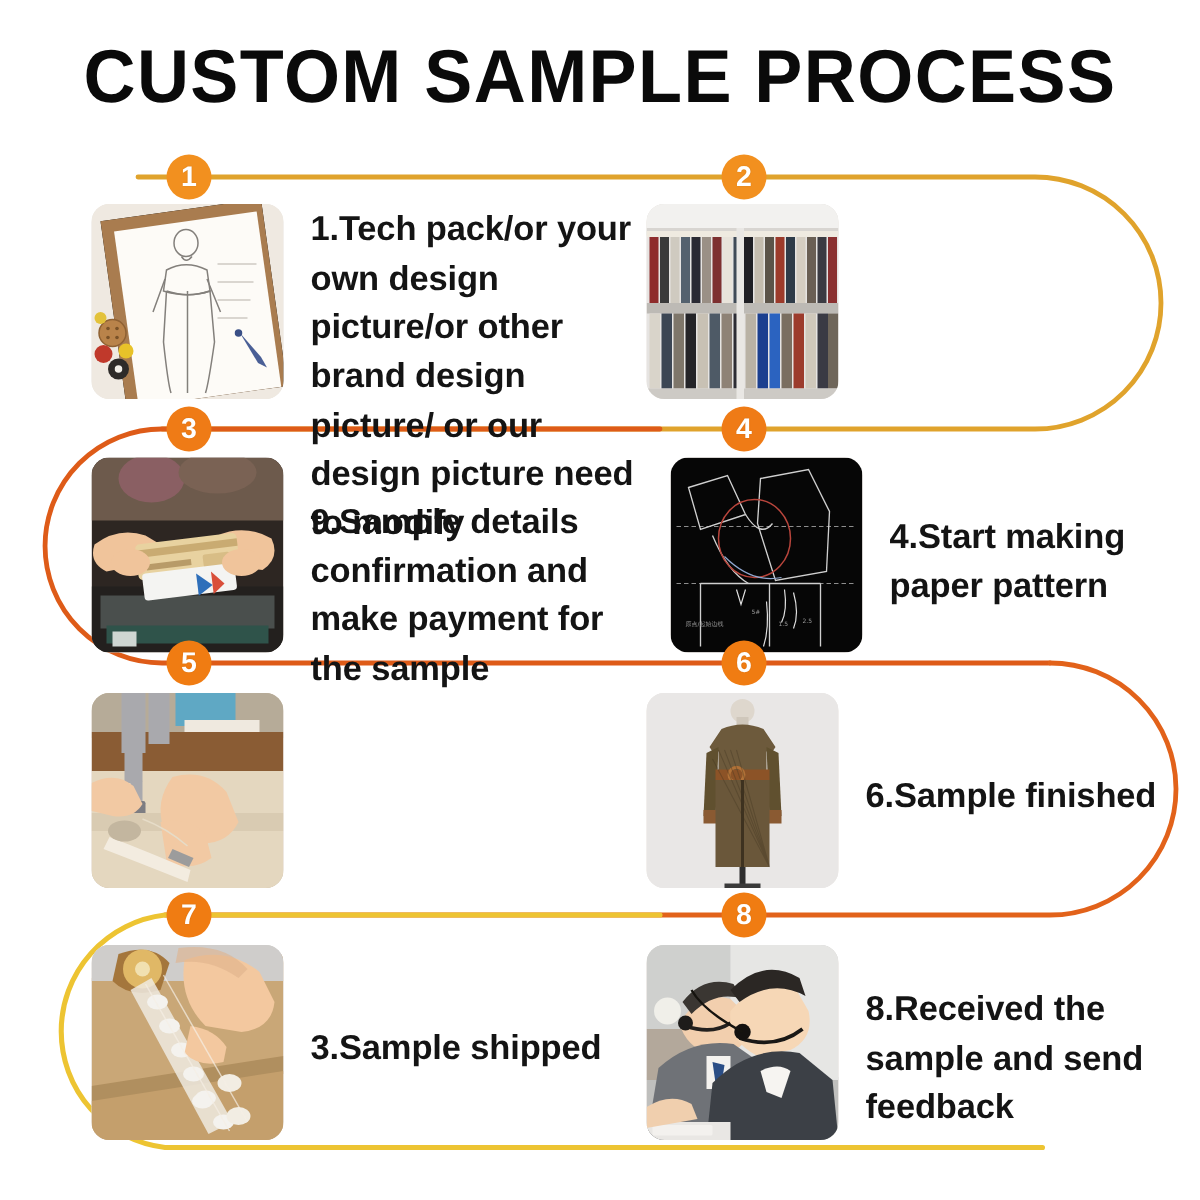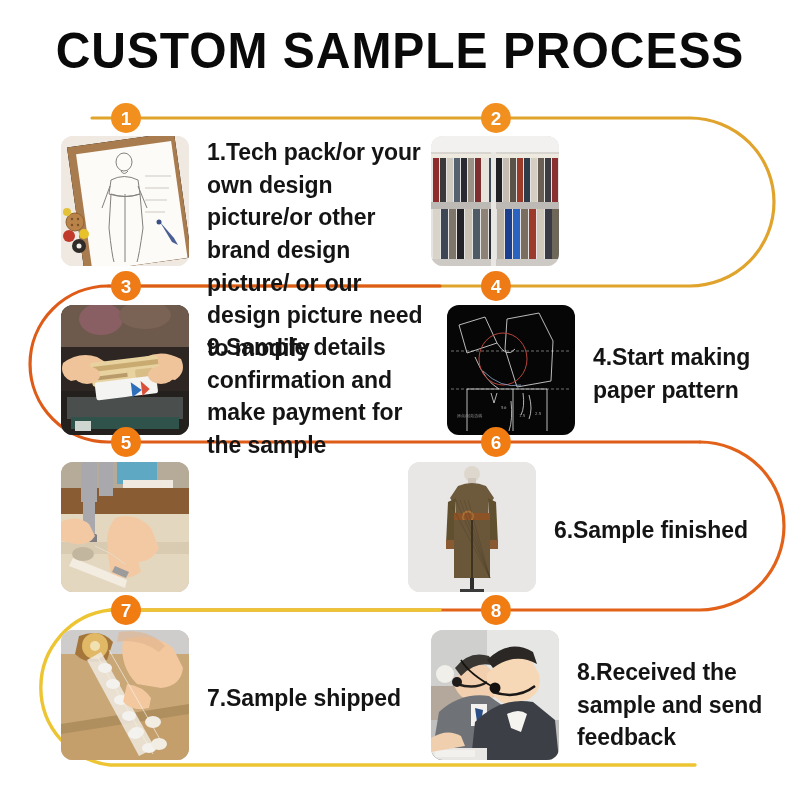--- a/index.html
+++ b/index.html
@@ -288,21 +288,21 @@
         <g stroke="#e6dcc8" stroke-width="1" fill="none">
           <path d="M34 84 q16 6 30 18"></path>
         </g>
         <path d="M12 96 q26 10 54 22 l-2 8 q-30 -12 -56 -22 z" fill="#f3ece0"></path>
         <ellipse cx="22" cy="92" rx="11" ry="7" fill="#c3b69f"></ellipse>
         <path d="M54 104 l14 6 l-3 6 l-14 -6 z" fill="#9c9c9c"></path>
       </svg>
     </div>
   </div>
 
-  <div class="step" style="left:408px;top:462px;">
+  <div class="step" style="left:431px;top:462px;">
     <div class="thumb">
       <svg viewBox="0 0 128 130" xmlns="http://www.w3.org/2000/svg">
         <rect width="128" height="130" fill="#eceaea"></rect>
         <rect x="0" y="0" width="128" height="130" fill="#e9e7e6"></rect>
         <circle cx="64" cy="12" r="8" fill="#ded7cd"></circle>
         <rect x="60" y="16" width="8" height="8" fill="#cfc7bb"></rect>
         <path d="M50 24 q14 -6 28 0 l8 12 l-4 6 l-4 -6 l0 66 q-14 6 -28 0 l0 -66 l-4 6 l-4 -6 z" fill="#6d5a3c"></path>
         <rect x="48" y="36" width="32" height="76" fill="#6d5a3c"></rect>
         <path d="M48 36 l-8 4 l-2 42 l8 2 z" fill="#60502f"></path>
         <path d="M80 36 l8 4 l2 42 l-8 2 z" fill="#60502f"></path>
@@ -351,21 +351,21 @@
           <path d="M62 10 q28 -10 50 8 l10 20 q-2 18 -22 20 l-24 -4 q-18 -18 -14 -44 z"></path>
           <path d="M66 54 q16 2 24 14 l-2 10 q-16 4 -26 -6 z"></path>
         </g>
         <path d="M58 2 q30 -4 46 14 l-6 6 q-20 -14 -42 -10 z" fill="#e0b28c" opacity=".6"></path>
         <g stroke="#f5efe5" stroke-width="1" fill="none" opacity=".7">
           <path d="M36 26 L92 124"></path>
           <path d="M48 20 L104 118"></path>
         </g>
       </svg>
     </div>
-    <div class="caption cap-w-wide cap-mid3">7.Sample shipped</div>
+    <div class="caption cap-w-wide cap-mid3">3.Sample shipped</div>
   </div>
 
   <div class="step" style="left:431px;top:630px;">
     <div class="thumb">
       <svg viewBox="0 0 128 130" xmlns="http://www.w3.org/2000/svg">
         <rect width="128" height="130" fill="#d6d6d6"></rect>
         <rect x="0" y="0" width="56" height="88" fill="#cfd0ce"></rect>
         <rect x="0" y="88" width="128" height="42" fill="#bfbfbd"></rect>
         <circle cx="14" cy="44" r="9" fill="#f0efe9"></circle>
         <rect x="0" y="56" width="40" height="34" fill="#b3a89b"></rect>

